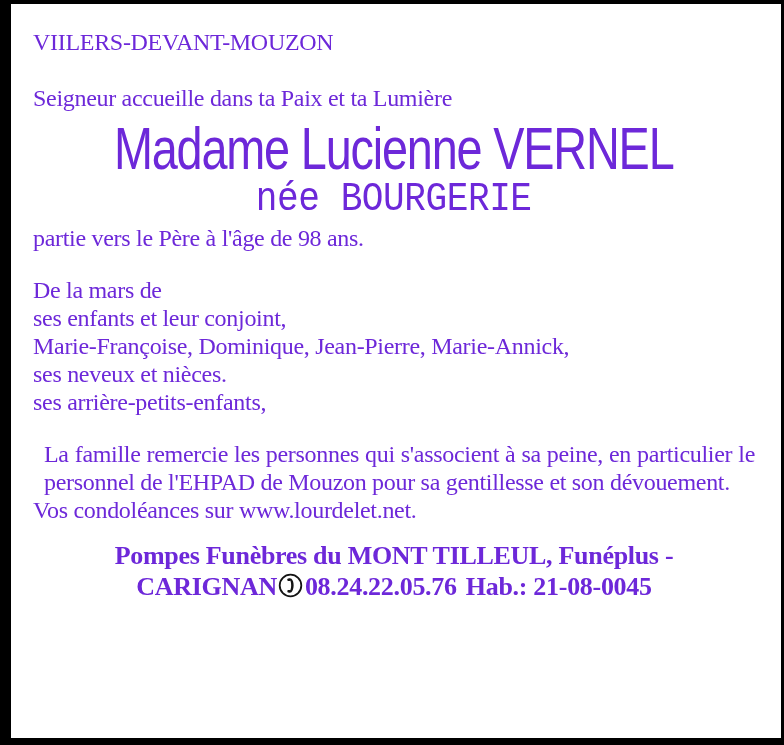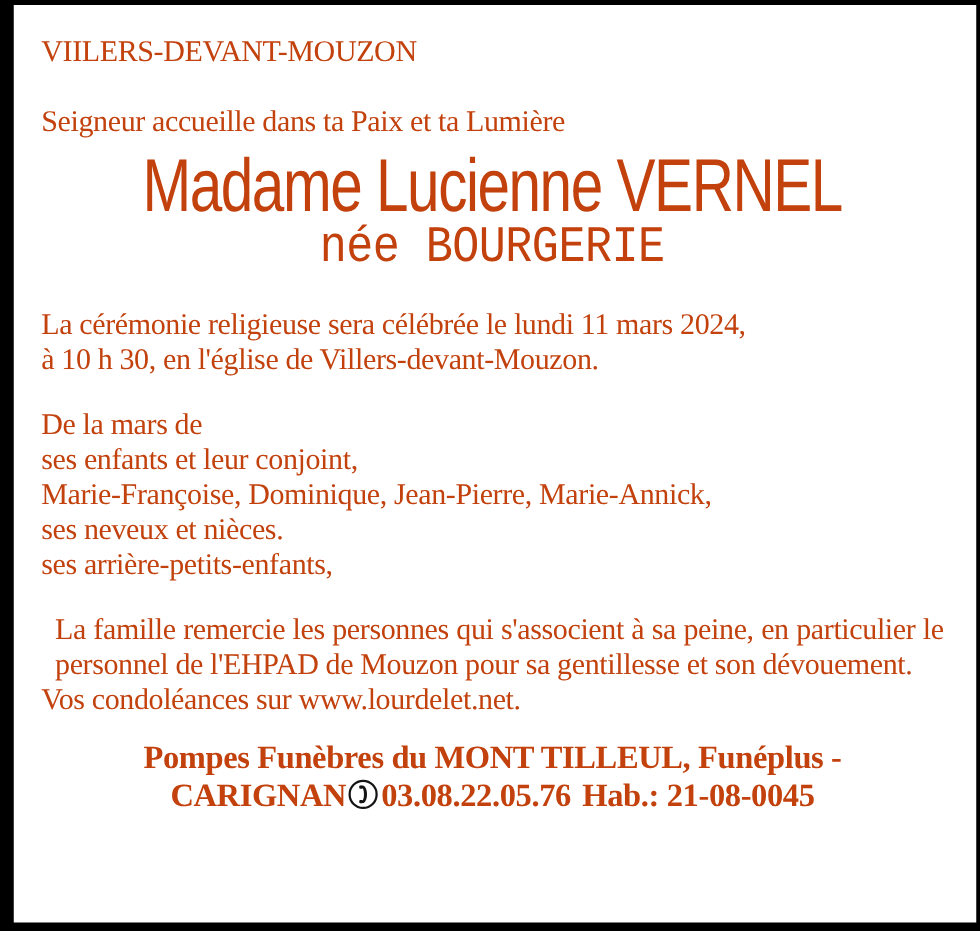--- a/index.html
+++ b/index.html
@@ -9,21 +9,21 @@
     width: 784px;
     height: 745px;
     box-sizing: border-box;
     background: #ffffff;
     border-style: solid;
     border-color: #000000;
     border-width: 4px 3px 7px 11px;   
     padding: 24px 26px 0 22px;
     overflow: hidden;
     font-family: "Liberation Serif", serif;
-    color: #c2410c;
+    color: #6d28d9;
   }
 
   .body-text {
     font-size: 24px;
     line-height: 28px;
     margin: 0;
     letter-spacing: -0.3px;
   }
 
   .commune { margin-bottom: 28px; }
@@ -95,25 +95,22 @@
   <p class="body-text">Seigneur accueille dans ta Paix et ta Lumière</p>
 
   <h1 class="headline">
     <span class="cond">Madame Lucienne VERNEL</span>
   </h1>
 
   <h2 class="subheadline">
     <span class="cond">née BOURGERIE</span>
   </h2>
 
+  <p class="body-text">partie vers le Père à l'âge de 98 ans.</p>
 
-  <p class="body-text para">
-    <span class="line">La cérémonie religieuse sera célébrée le lundi 11 mars 2024,</span>
-    <span class="line">à 10 h 30, en l'église de Villers-devant-Mouzon.</span>
-  </p>
 
   <p class="body-text para">
     <span class="line">De la mars de</span>
     <span class="line">ses enfants et leur conjoint,</span>
     <span class="line">Marie-Françoise, Dominique, Jean-Pierre, Marie-Annick,</span>
     <span class="line">ses neveux et nièces.</span>
     <span class="line">ses arrière-petits-enfants,</span>
   </p>
 
   <p class="body-text para justify">La famille remercie les personnes qui s'associent à sa peine, en particulier le personnel de l'EHPAD de Mouzon pour sa gentillesse et son dévouement.</p>
@@ -121,17 +118,17 @@
   <p class="body-text">Vos condoléances sur www.lourdelet.net.</p>
 
   <div class="footer">
     <span class="line">Pompes Funèbres du MONT TILLEUL, Funéplus -</span>
     <span class="line">
       <span>CARIGNAN</span><span class="phone-icon"><svg width="25" height="25" viewBox="0 0 25 25">
           <circle cx="12.5" cy="12.5" r="10.8" fill="none" stroke="#141414" stroke-width="1.8"></circle>
           <path d="M10.5 5.6 c3.6 1.4 3.6 12.4 0 13.8 l2.6 0 c3.4 -2.2 3.4 -11.6 0 -13.8 z" fill="#141414"></path>
           <rect x="9.4" y="5.4" width="3" height="2.6" rx="0.8" fill="#141414"></rect>
           <rect x="9.4" y="17" width="3" height="2.6" rx="0.8" fill="#141414"></rect>
-        </svg></span><span>03.08.22.05.76</span><span class="license">Hab.: 21-08-0045</span>
+        </svg></span><span>08.24.22.05.76</span><span class="license">Hab.: 21-08-0045</span>
     </span>
   </div>
 
 </div>
 
 </body></html>

